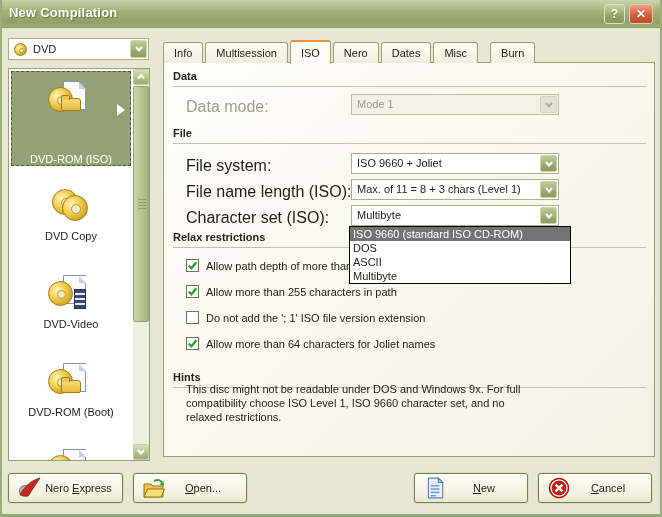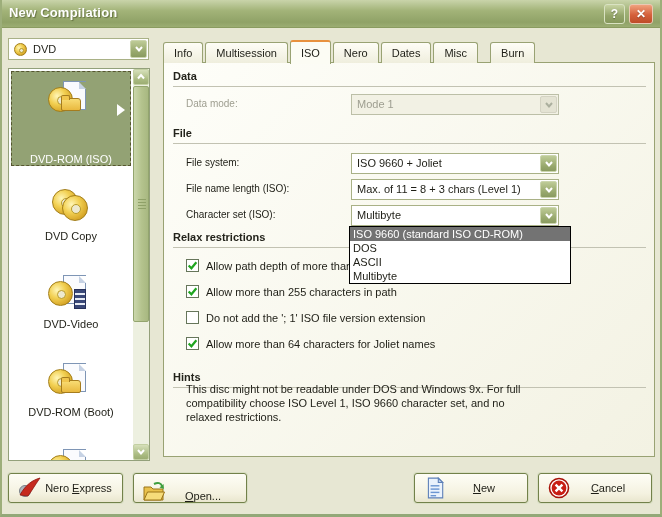--- a/index.html
+++ b/index.html
@@ -73,21 +73,21 @@
   .sb-thumb{position:absolute;left:0;top:17px;width:16px;height:236px;border-radius:2px;
     background:linear-gradient(90deg,#CBD7AC,#B4C38D 55%,#A8B881);border:1px solid #93A56E;}
   .grip{position:absolute;left:4px;top:50%;margin-top:-5px;width:8px;height:10px;
     background:repeating-linear-gradient(#8FA168 0 1px,transparent 1px 3px);}
 
   
   .panel{position:absolute;left:163px;top:62px;width:492px;height:395px;
     background:linear-gradient(135deg,#FEFEF9,#F3F2E3);border:1px solid #99A273;}
   .group-hdr{position:absolute;font-size:11px;font-weight:bold;color:#23231B;
     padding-bottom:4px;border-bottom:1px solid #C2C2B2;width:473px;left:9px;}
-  .flabel{position:absolute;left:22px;font-size:10px;color:#1E1E16;}
+  .flabel{position:absolute;left:22px;font-size:16px;color:#1E1E16;}
   .flabel.disabled{color:#9E9E90;}
   .field-combo{left:187px;width:208px;height:21px;}
   .cbrow{position:absolute;left:22px;display:flex;align-items:center;gap:7px;font-size:11px;color:#1E1E16;height:15px;}
   .cb{width:13px;height:13px;background:#fff;border:1px solid #66765A;display:flex;
     align-items:center;justify-content:center;flex:none;}
   .hint-text{position:absolute;left:22px;top:319px;width:348px;font-size:11px;color:#23231B;line-height:14px;}
 
   
   .drop-list{position:absolute;left:185px;top:163px;width:222px;background:#fff;
     border:1px solid #000;z-index:50;font-size:11px;color:#1E1E16;}
@@ -298,21 +298,21 @@
   <div class="fbtn" style="left:8px;width:115px;">
     <span class="ic">
       <svg width="24" height="22" viewBox="0 0 24 22">
         <circle cx="8" cy="14" r="5.5" fill="#AEB4BC" stroke="#7A8088"></circle>
         <path d="M3 18 C9 7, 16 3, 23 1 C18 8, 14 15, 11 19 Z" fill="#C62A1E" stroke="#8E1710" stroke-width="0.8"></path>
       </svg>
     </span>
     <span class="txt"><span>Nero </span><span class="key">E</span><span>xpress</span></span>
   </div>
 
-  <div class="fbtn" style="left:133px;width:114px;align-items:flex-end;">
+  <div class="fbtn" style="left:133px;width:114px;">
     <span class="ic">
       <svg width="24" height="22" viewBox="0 0 24 22">
         <path d="M2 7 h7 l2 2 h10 v11 h-19 z" fill="#E9C14B" stroke="#9A7418"></path>
         <path d="M2 20 l3.5 -8 h17 l-3.5 8 z" fill="#F6DC7A" stroke="#9A7418"></path>
         <path d="M12 4 c4 -2 7 -1 8 2" stroke="#3E9E3E" stroke-width="2" fill="none"></path>
         <path d="M21.5 4 l0.5 5 -4.5 -1.5 z" fill="#3E9E3E"></path>
       </svg>
     </span>
     <span class="txt"><span></span><span class="key">O</span><span>pen...</span></span>
   </div>

